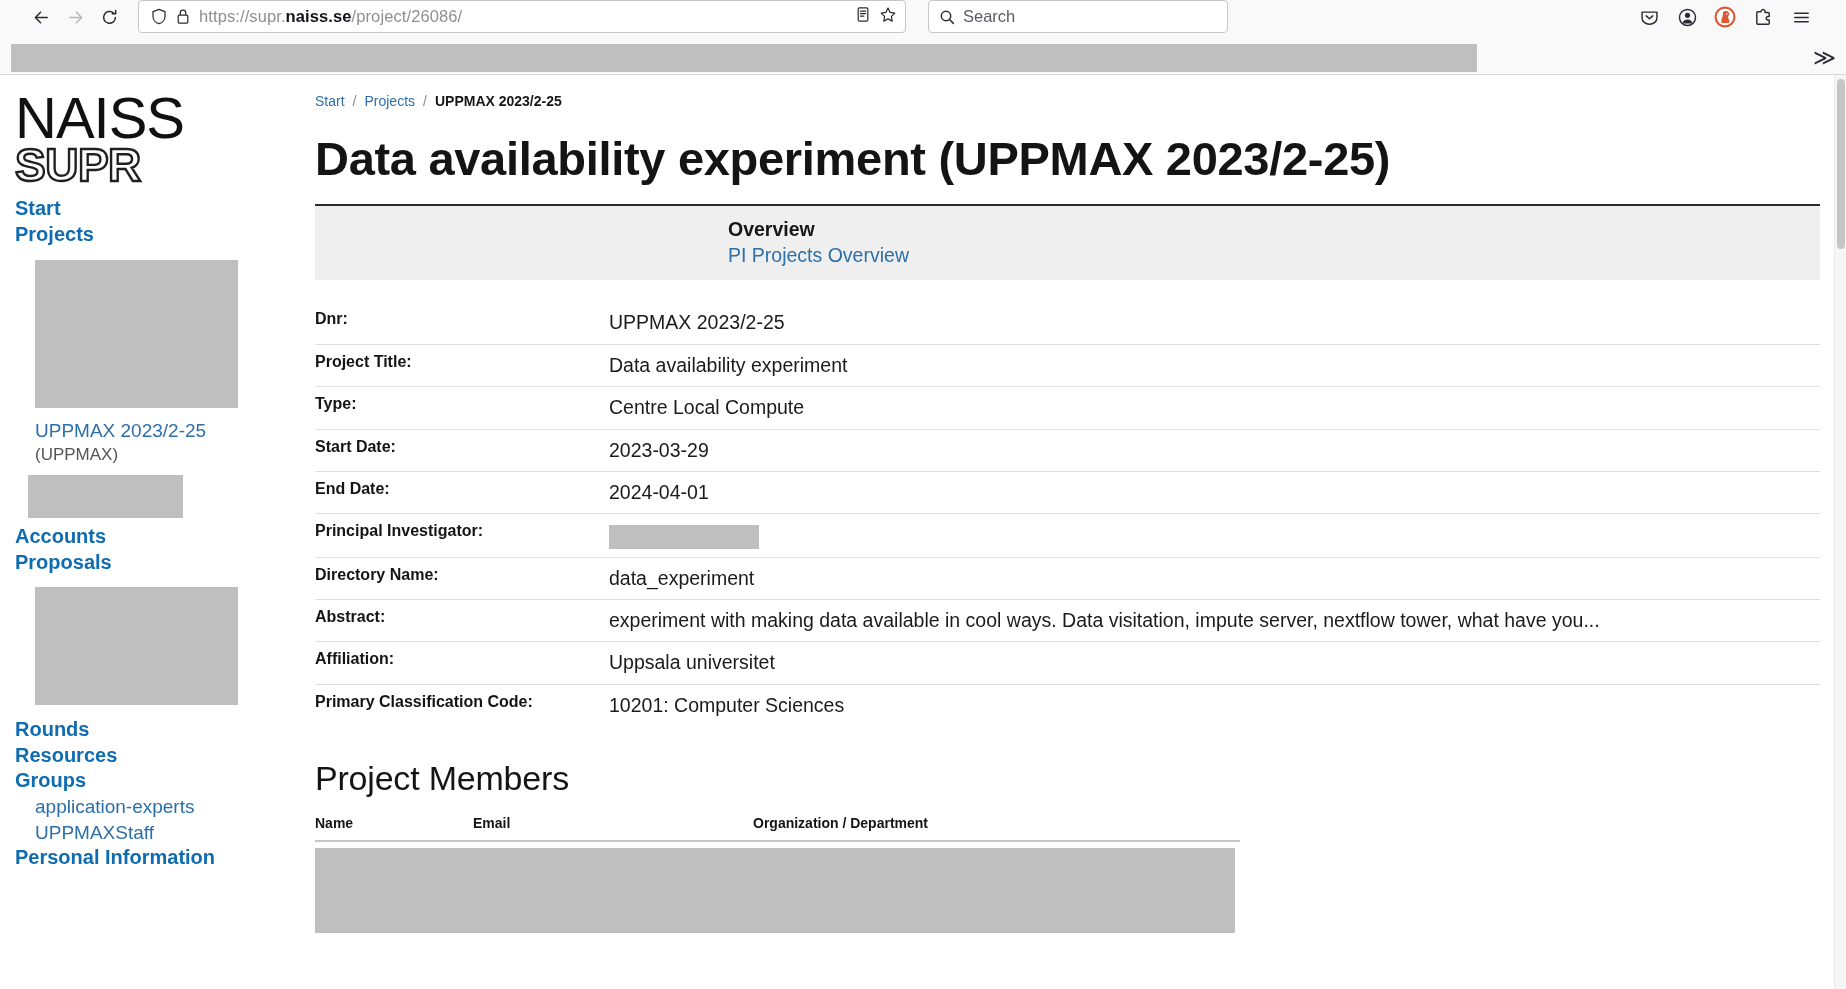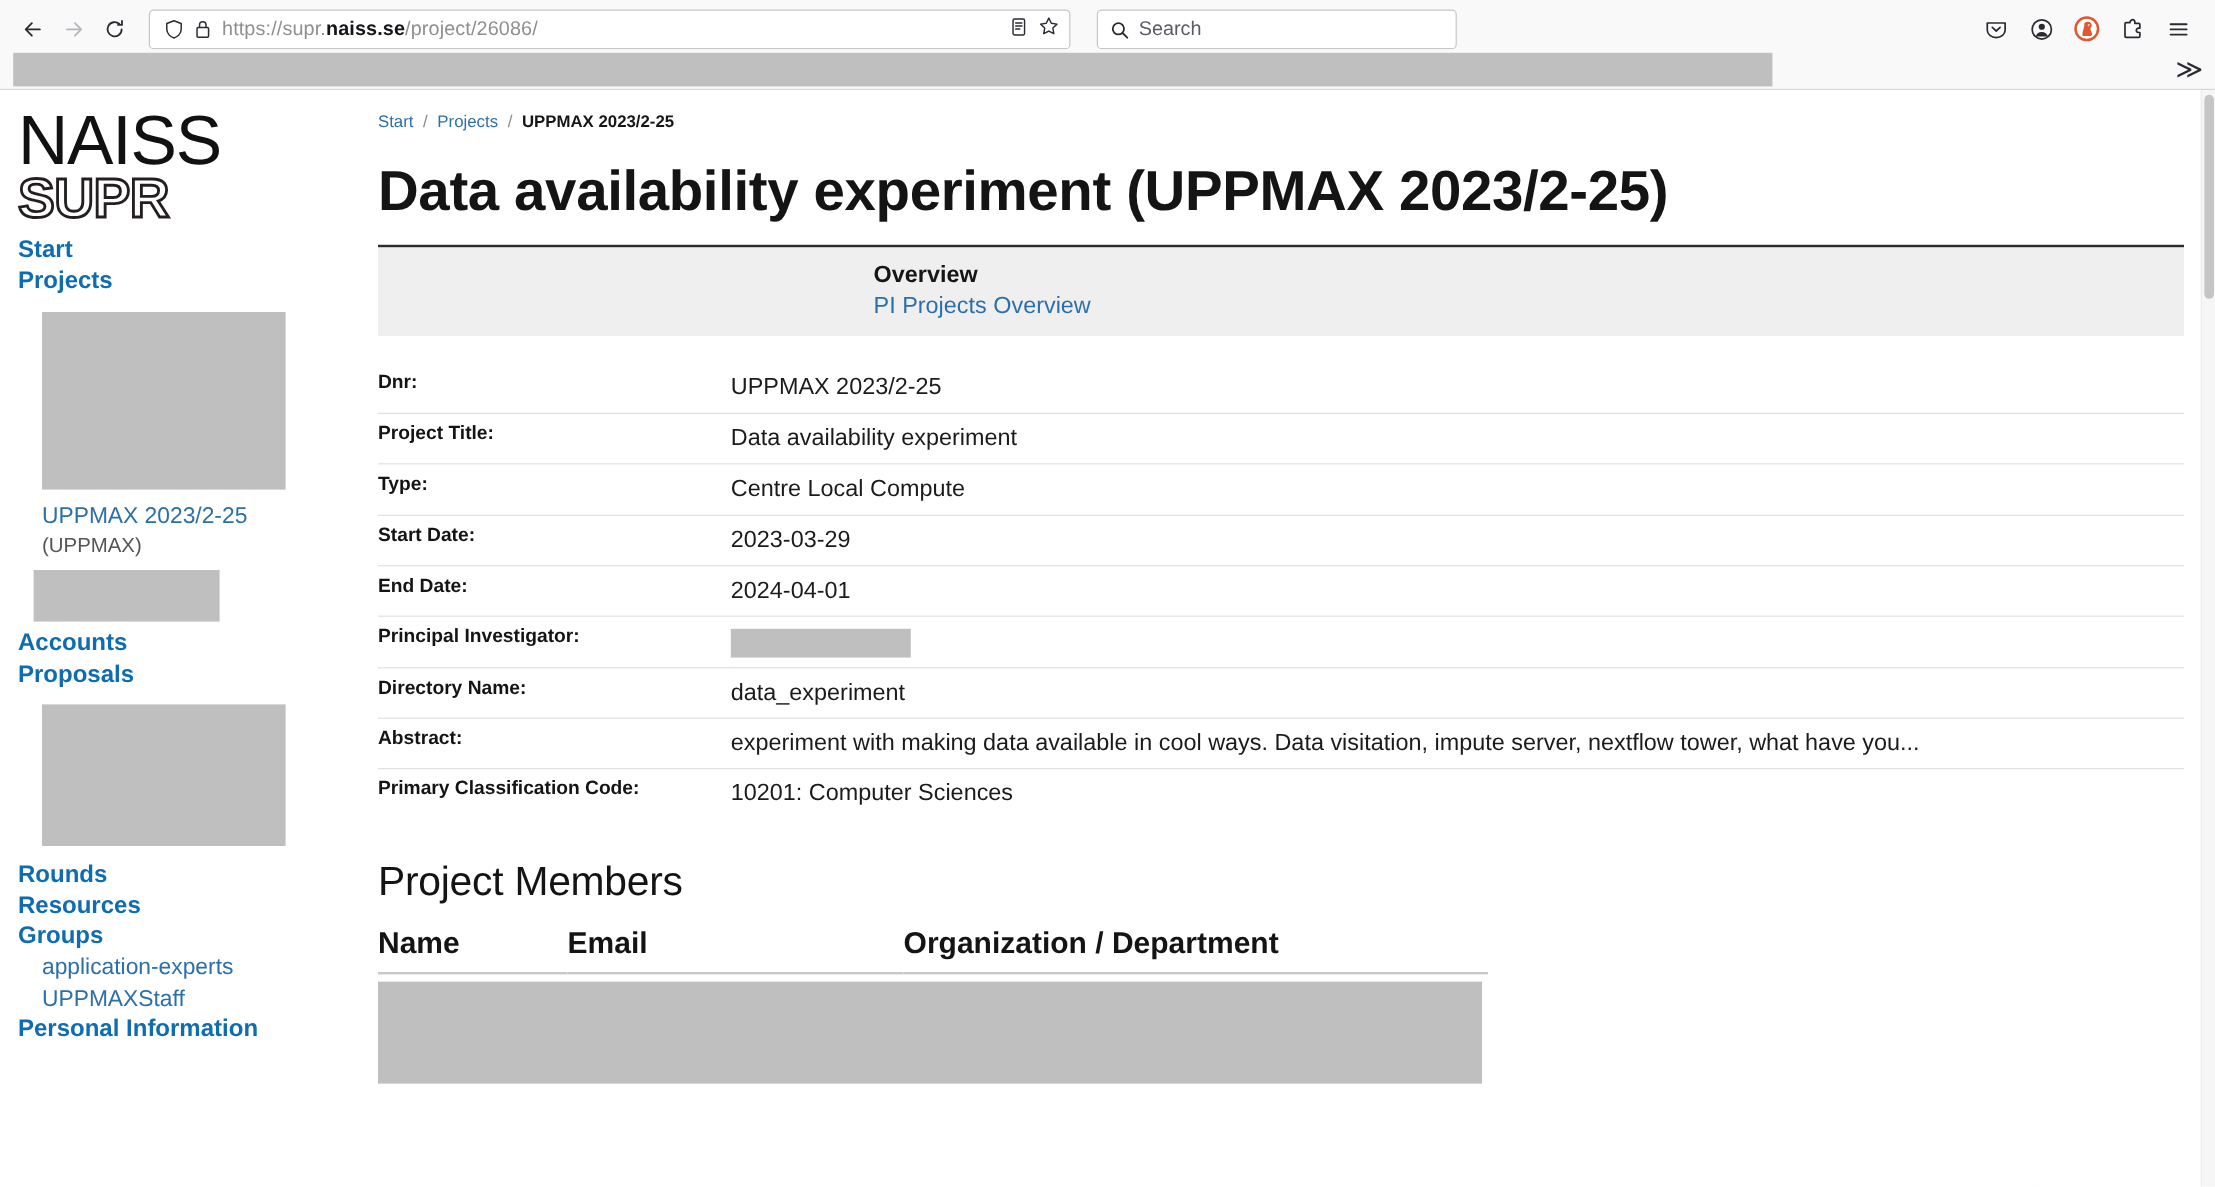--- a/index.html
+++ b/index.html
@@ -8,23 +8,23 @@
     overflow: hidden;
     font-family: "Liberation Sans", sans-serif;
     background: #ffffff;
   }
 
   
   .browser { width: 1846px; height: 989px; display: flex; flex-direction: column; background: #f9f9fa; }
 
   .nav-bar {
     height: 41px;
-    display: flex; align-items: flex-end;
+    display: flex; align-items: flex-start;
     background: #f9f9fa;
-    padding: 0 10px;
+    padding: 0 24px;
     flex: 0 0 41px;
   }
   .nav-btn {
     width: 34px; height: 34px;
     display: flex; align-items: center; justify-content: center;
     border-radius: 4px;
     flex: 0 0 auto;
   }
   .nav-btn svg { display: block; }
 
@@ -229,21 +229,21 @@
     font-size: 34px;
     font-weight: 400;
     color: #141414;
     margin: 33px 0 17px 0;
     letter-spacing: -0.2px;
   }
 
   .members-table { width: 925px; border-collapse: collapse; }
   .members-table th {
     text-align: left;
-    font-size: 25px;
+    font-size: 14px;
     font-weight: 700;
     color: #141414;
     padding-bottom: 9px;
     border-bottom: 2px solid #c8c8c8;
   }
   .members-table th.c-name { width: 158px; }
   .members-table th.c-email { width: 280px; }
   .members-table th.c-org { width: auto; margin-left: 40px; }
   .member-redact-row td { padding: 0; }
   .member-redact { width: 920px; height: 85px; background: #bfbfbf; margin-top: 6px; }
@@ -462,20 +462,24 @@
             </tr>
             <tr>
               <th>Directory Name:</th>
               <td>data_experiment</td>
             </tr>
             <tr>
               <th>Abstract:</th>
               <td>experiment with making data available in cool ways. Data visitation, impute server, nextflow tower, what have you...</td>
             </tr>
             <tr>
+              <th>Affiliation:</th>
+              <td>Uppsala universitet</td>
+            </tr>
+            <tr>
               <th>Primary Classification Code:</th>
               <td>10201: Computer Sciences</td>
             </tr>
           </tbody>
         </table>
 
         <h2 class="section-title">Project Members</h2>
 
         <table class="members-table">
           <thead>

